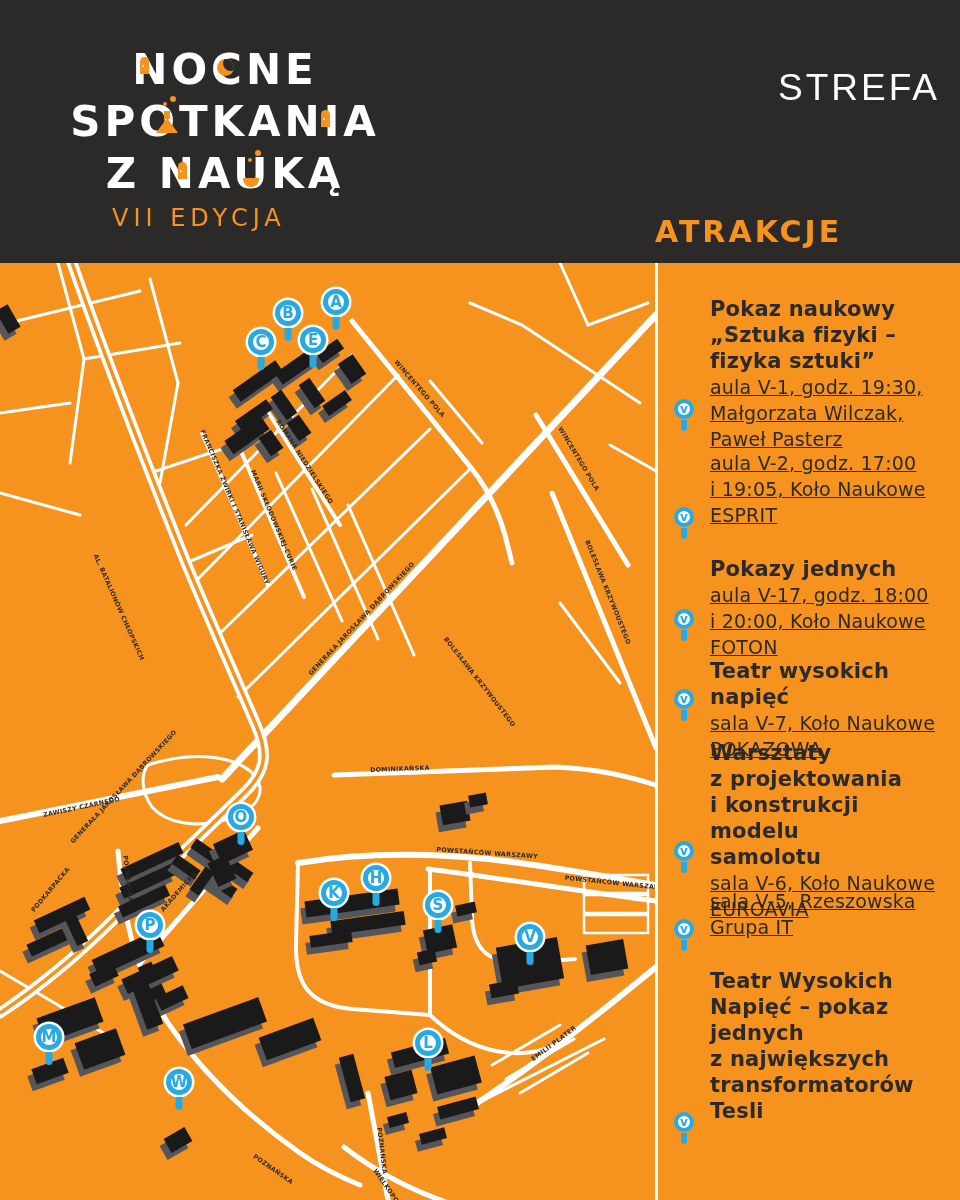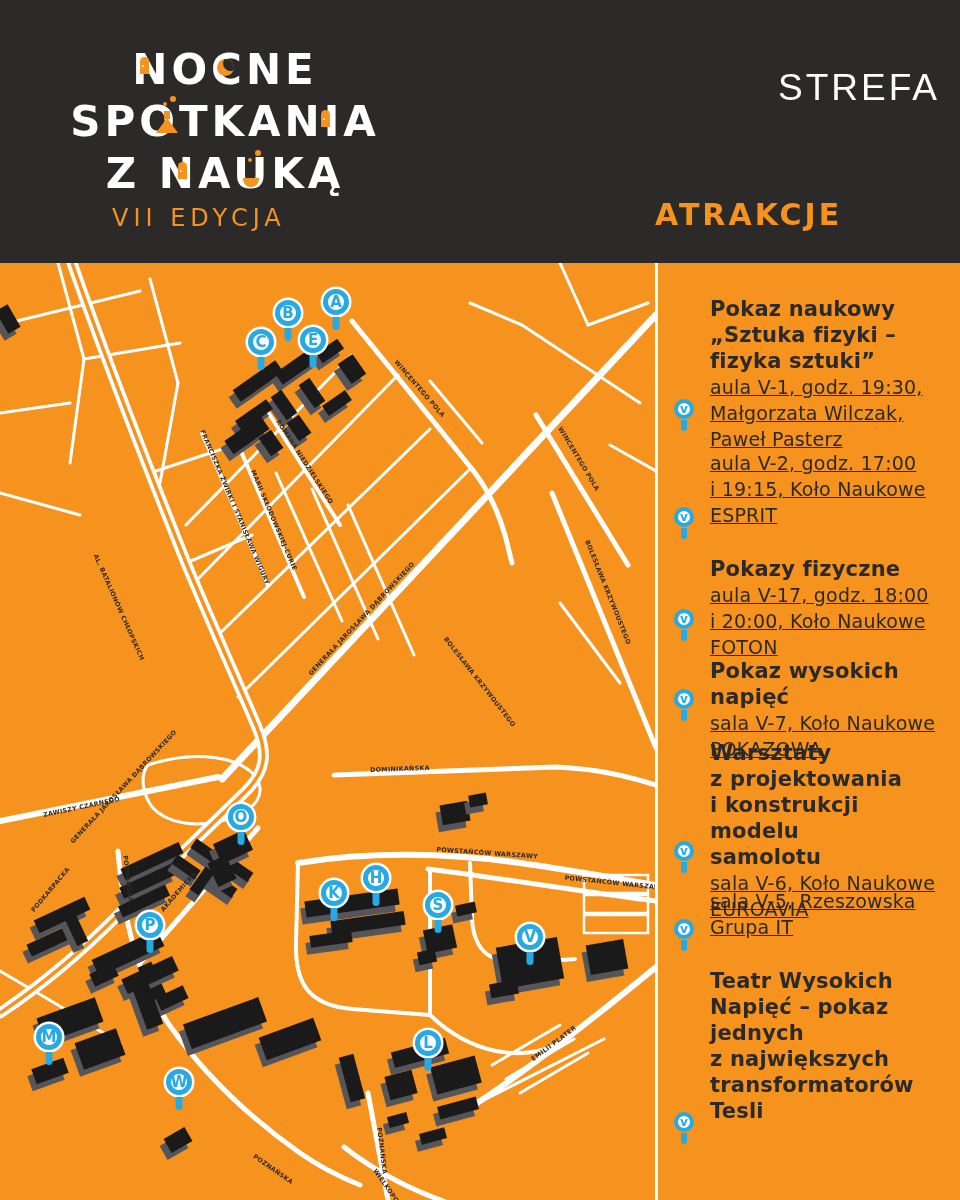--- a/index.html
+++ b/index.html
@@ -10,21 +10,21 @@
   html,body{width:960px;height:1200px;overflow:hidden;}
   body{font-family:"DejaVu Sans","Liberation Sans",sans-serif;background:var(--orange);position:relative;}
 
   
   .header{position:absolute;left:0;top:0;width:960px;height:263px;background:var(--dark);}
   .logo{position:absolute;left:70px;top:44px;width:310px;text-align:center;color:var(--white);}
   .logo-line{font-size:42px;font-weight:bold;letter-spacing:4px;line-height:52px;position:relative;}
   .edition{font-size:24px;letter-spacing:5px;color:var(--orange);text-align:left;padding-left:42px;margin-top:4px;}
   .zone-title{position:absolute;left:640px;top:64px;width:300px;text-align:right;color:var(--white);
     font-size:37px;letter-spacing:3px;line-height:48px;font-family:Liberation Sans, sans-serif;}
-  .attractions-heading{position:absolute;left:655px;top:197px;color:var(--orange);
+  .attractions-heading{position:absolute;left:655px;top:214px;color:var(--orange);
     font-size:30px;font-weight:bold;letter-spacing:3px;}
   .pointer-triangle{position:absolute;left:694px;top:263px;width:0;height:0;
     border-left:22px solid transparent;border-right:22px solid transparent;border-top:30px solid var(--dark);}
 
   
   .shape{position:absolute;}
   .door{width:9px;height:17px;background:var(--orange);border-radius:5px 5px 0 0;}
   .door::after{content:"";position:absolute;left:2px;top:8px;width:2px;height:2px;background:#fff;border-radius:50%;}
   .crescent{width:17px;height:17px;border-radius:50%;background:var(--orange);overflow:hidden;}
   .crescent::after{content:"";position:absolute;left:6px;top:-3px;width:15px;height:15px;border-radius:50%;background:var(--dark);}
@@ -318,35 +318,35 @@
 „Sztuka fizyki –
 fizyka sztuki”</div>
     <div class="section-details">aula V-1, godz. 19:30,
 Małgorzata Wilczak,
 Paweł Pasterz</div>
   </div>
 
   <div class="section" style="top:187px;">
     <div class="lpin" style="top:67px;">v</div>
     <div class="section-details">aula V-2, godz. 17:00
-i 19:15, Koło Naukowe
+i 19:05, Koło Naukowe
 ESPRIT</div>
   </div>
 
   <div class="section" style="top:293px;">
     <div class="lpin" style="top:63px;">v</div>
-    <div class="section-title">Pokazy fizyczne</div>
+    <div class="section-title">Pokazy jednych</div>
     <div class="section-details">aula V-17, godz. 18:00
 i 20:00, Koło Naukowe
 FOTON</div>
   </div>
 
   <div class="section" style="top:395px;">
     <div class="lpin" style="top:41px;">v</div>
-    <div class="section-title">Pokaz wysokich napięć</div>
+    <div class="section-title">Teatr wysokich napięć</div>
     <div class="section-details">sala V-7, Koło Naukowe
 POKAZOWA</div>
   </div>
 
   <div class="section" style="top:477px;">
     <div class="lpin" style="top:111px;">v</div>
     <div class="section-title">Warsztaty
 z projektowania
 i konstrukcji modelu
 samolotu</div>

